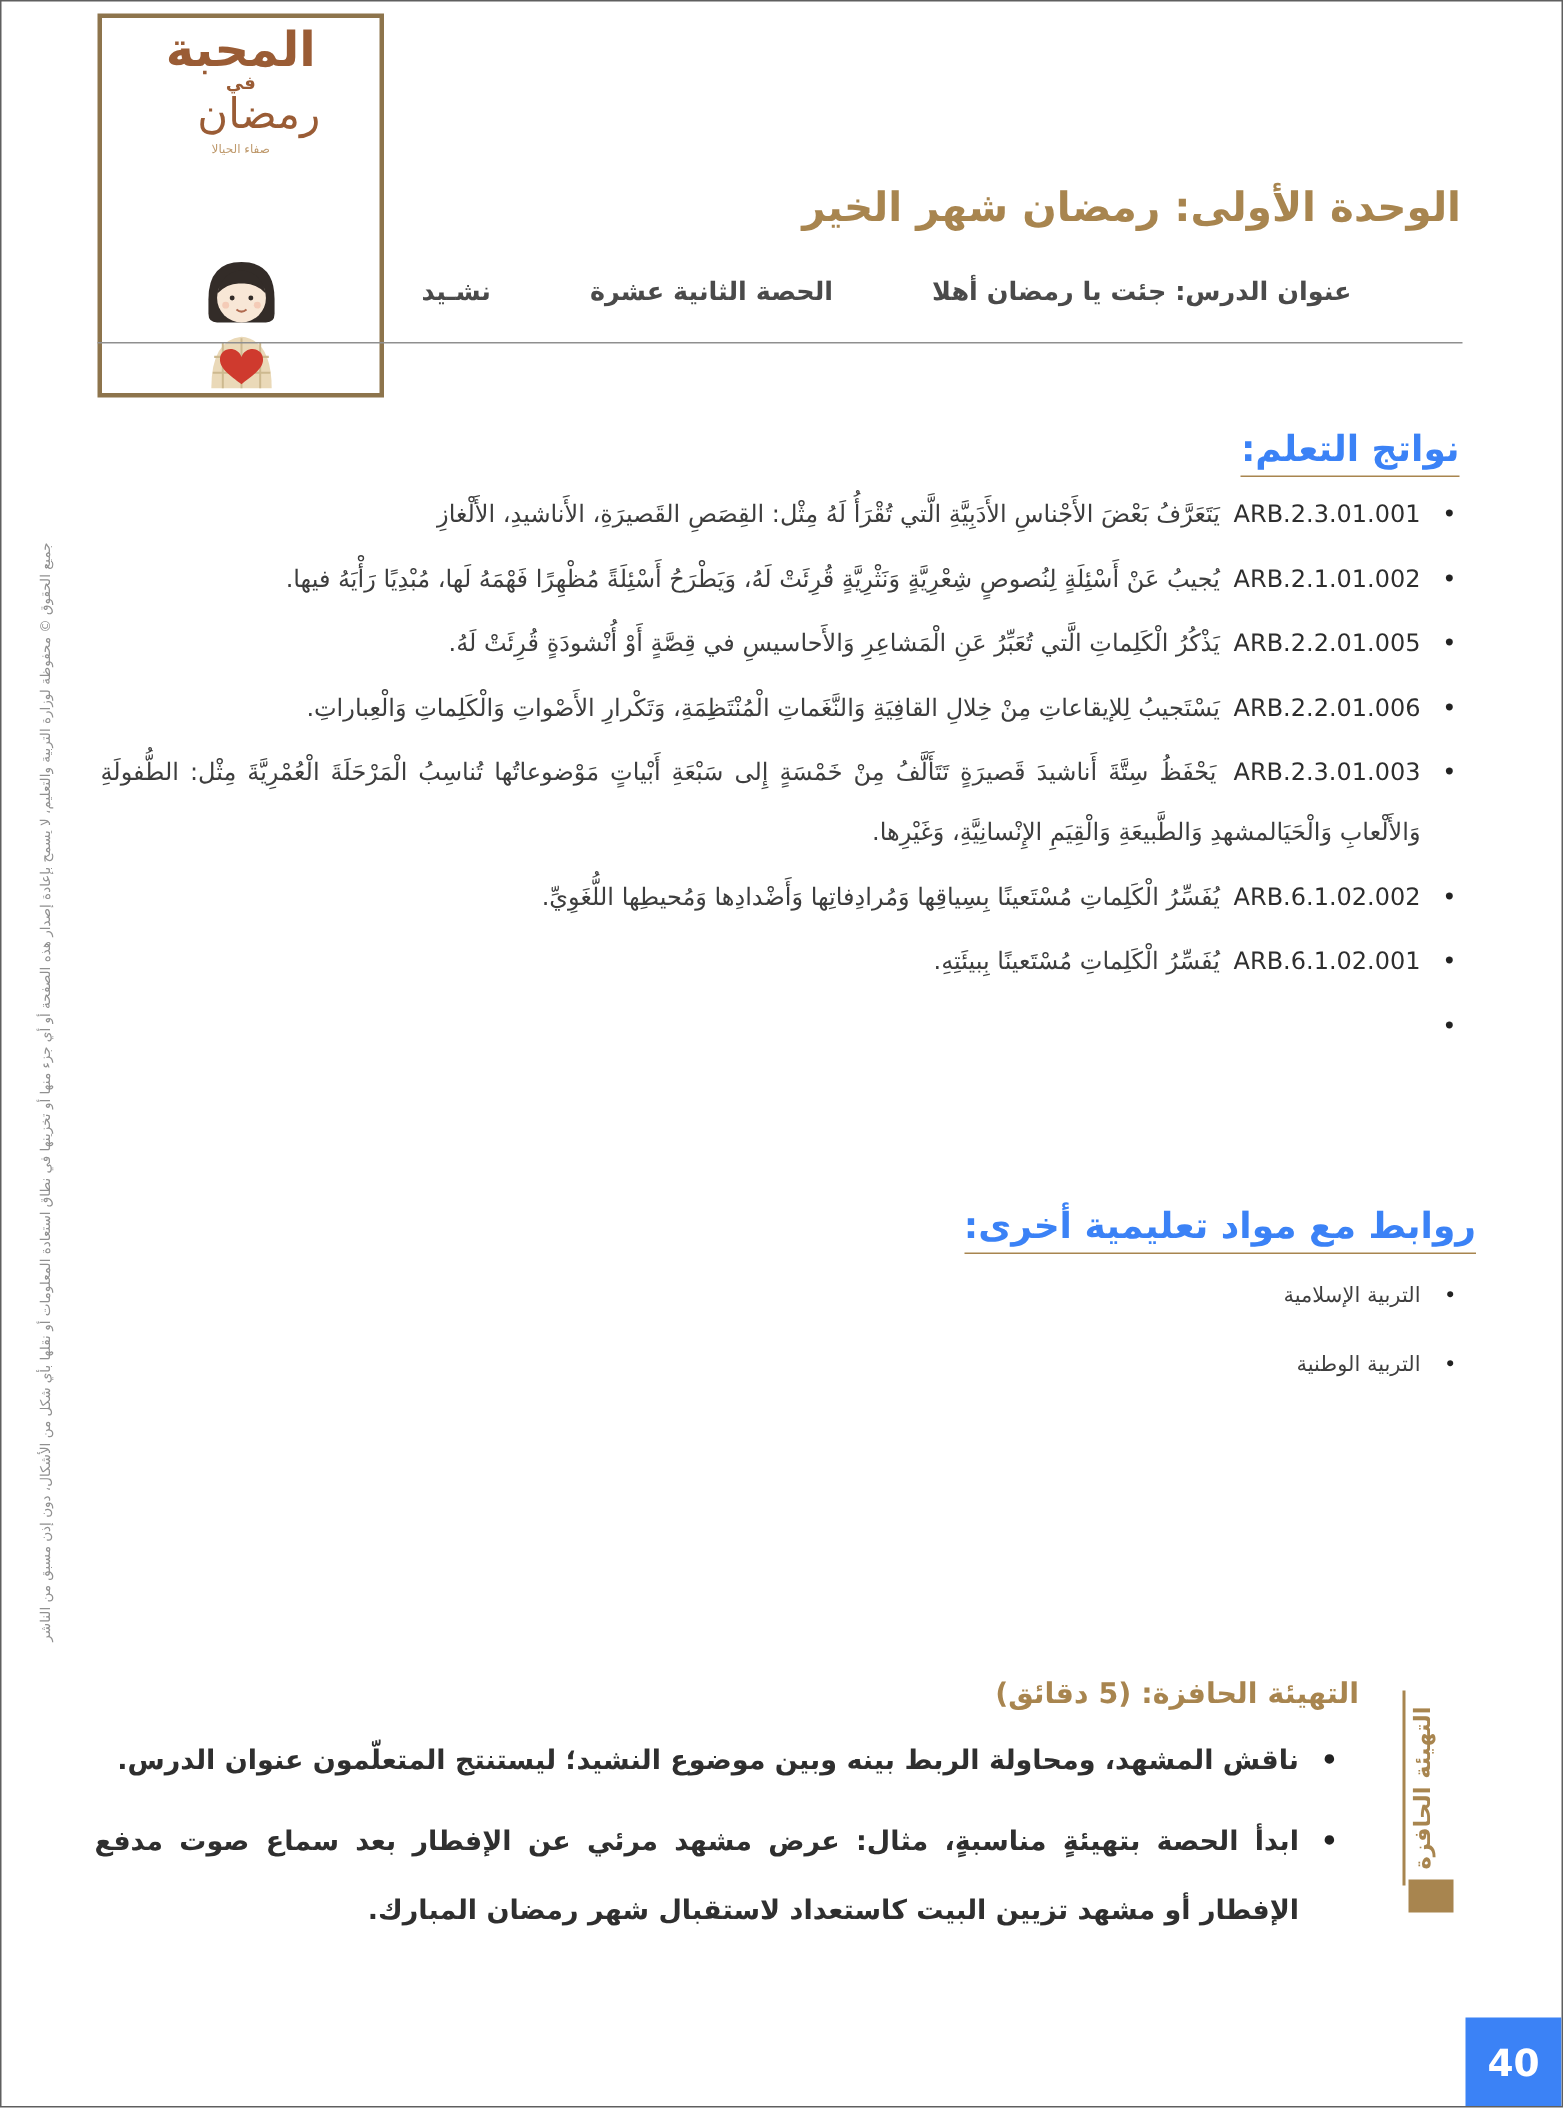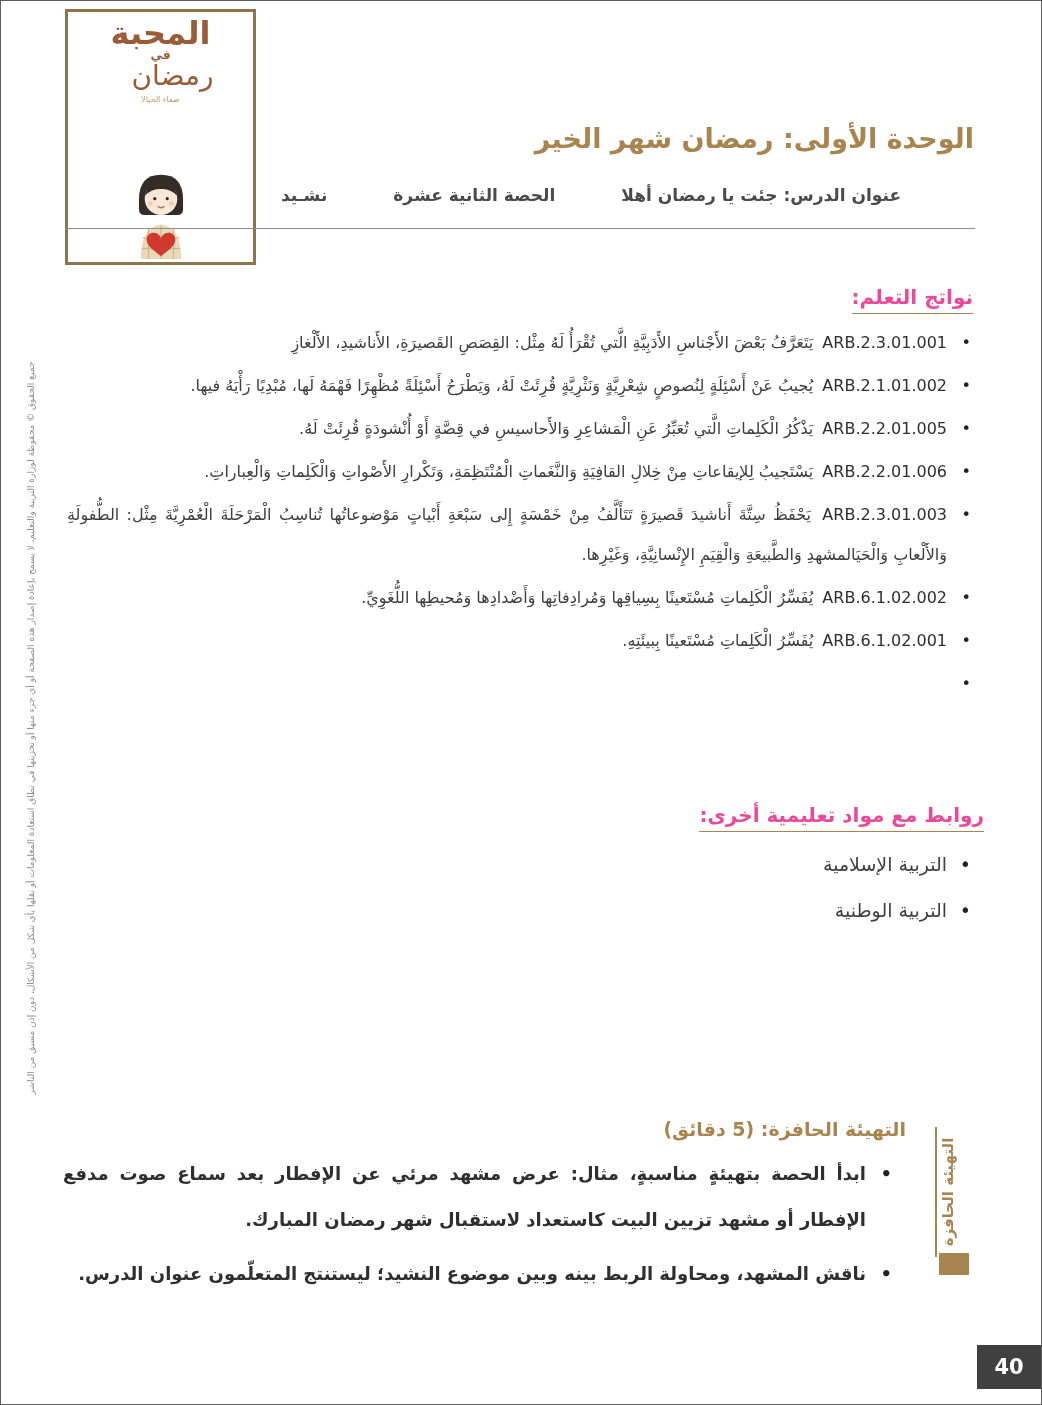--- a/index.html
+++ b/index.html
@@ -30,39 +30,39 @@
   }
   .subheader {
     position:absolute; top:184px; right:140px; left:280px;
     display:flex; justify-content:space-between;
     font-size:17px; font-weight:bold; color:#4a4a4a;
   }
   .top-rule { position:absolute; top:227px; left:64px; right:66px; height:1px; background:#8f8f8f; }
 
   
   .section-heading {
-    color:#ec4899; font-weight:bold; font-size:20px;
+    color:#3b82f6; font-weight:bold; font-size:24px;
     border-bottom:1px solid #a8854f; padding-bottom:4px; display:inline-block;
   }
   .outcomes-heading-wrap { position:absolute; top:284px; right:68px; }
   .links-heading-wrap    { position:absolute; top:802px; right:57px; }
 
   
   .outcomes { position:absolute; top:322px; right:68px; left:66px; list-style:none; }
   .outcomes li {
     position:relative; padding-right:26px; font-size:16px; line-height:40px;
     text-align:justify; margin-bottom:3px; color:#3d3d3d;
   }
   .outcomes li::before { content:"•"; position:absolute; right:2px; top:0; color:#222; }
   .code { direction:ltr; unicode-bidi:isolate; margin-left:4px; color:#2e2e2e; }
 
   
   .links-list { position:absolute; top:848px; right:68px; left:66px; list-style:none; }
   .links-list li {
-    position:relative; padding-right:26px; font-size:19px; line-height:30px;
+    position:relative; padding-right:26px; font-size:14px; line-height:30px;
     margin-bottom:16px; color:#3f3f3f;
   }
   .links-list li::before { content:"•"; position:absolute; right:2px; top:0; color:#222; }
 
   
   .warmup-heading {
     position:absolute; top:1117px; right:135px;
     color:#a8854f; font-weight:bold; font-size:19px;
   }
   .warmup-list { position:absolute; top:1150px; right:145px; left:62px; list-style:none; }
@@ -83,22 +83,22 @@
 
   
   .copyright {
     position:absolute; left:-368px; top:720px; width:800px; height:14px;
     transform:rotate(-90deg); transform-origin:center;
     font-size:9px; color:#909090; text-align:center; white-space:nowrap;
   }
 
   
   .page-num {
-    position:absolute; right:0; top:1344px; width:64px; height:44px;
-    background:#404040; color:#ffffff; font-size:21px; font-weight:bold;
+    position:absolute; right:0; top:1344px; width:64px; height:60px;
+    background:#3b82f6; color:#ffffff; font-size:25px; font-weight:bold;
     display:flex; align-items:center; justify-content:center;
   }
 </style>
 </head>
 <body>
 
 <div class="page" dir="rtl">
 
   <div class="cover">
     <div class="cover-title1">المحبة</div>
@@ -172,22 +172,22 @@
   <div class="links-heading-wrap">
     <span class="section-heading">روابط مع مواد تعليمية أخرى:</span>
   </div>
   <ul class="links-list">
     <li>التربية الإسلامية</li>
     <li>التربية الوطنية</li>
   </ul>
 
   <div class="warmup-heading">التهيئة الحافزة: (5 دقائق)</div>
   <ul class="warmup-list">
+    <li>ناقش المشهد، ومحاولة الربط بينه وبين موضوع النشيد؛ ليستنتج المتعلّمون عنوان الدرس.</li>
     <li>ابدأ الحصة بتهيئةٍ مناسبةٍ، مثال: عرض مشهد مرئي عن الإفطار بعد سماع صوت مدفع الإفطار أو مشهد تزيين البيت كاستعداد لاستقبال شهر رمضان المبارك.</li>
-    <li>ناقش المشهد، ومحاولة الربط بينه وبين موضوع النشيد؛ ليستنتج المتعلّمون عنوان الدرس.</li>
   </ul>
 
   <div class="side-tab">التهيئة الحافزة</div>
   <div class="side-square"></div>
 
   <div class="copyright">جميع الحقوق © محفوظة لوزارة التربية والتعليم، لا يسمح بإعادة إصدار هذه الصفحة أو أي جزء منها أو تخزينها في نطاق استعادة المعلومات أو نقلها بأي شكل من الأشكال، دون إذن مسبق من الناشر</div>
 
   <div class="page-num">40</div>
 
 </div>

